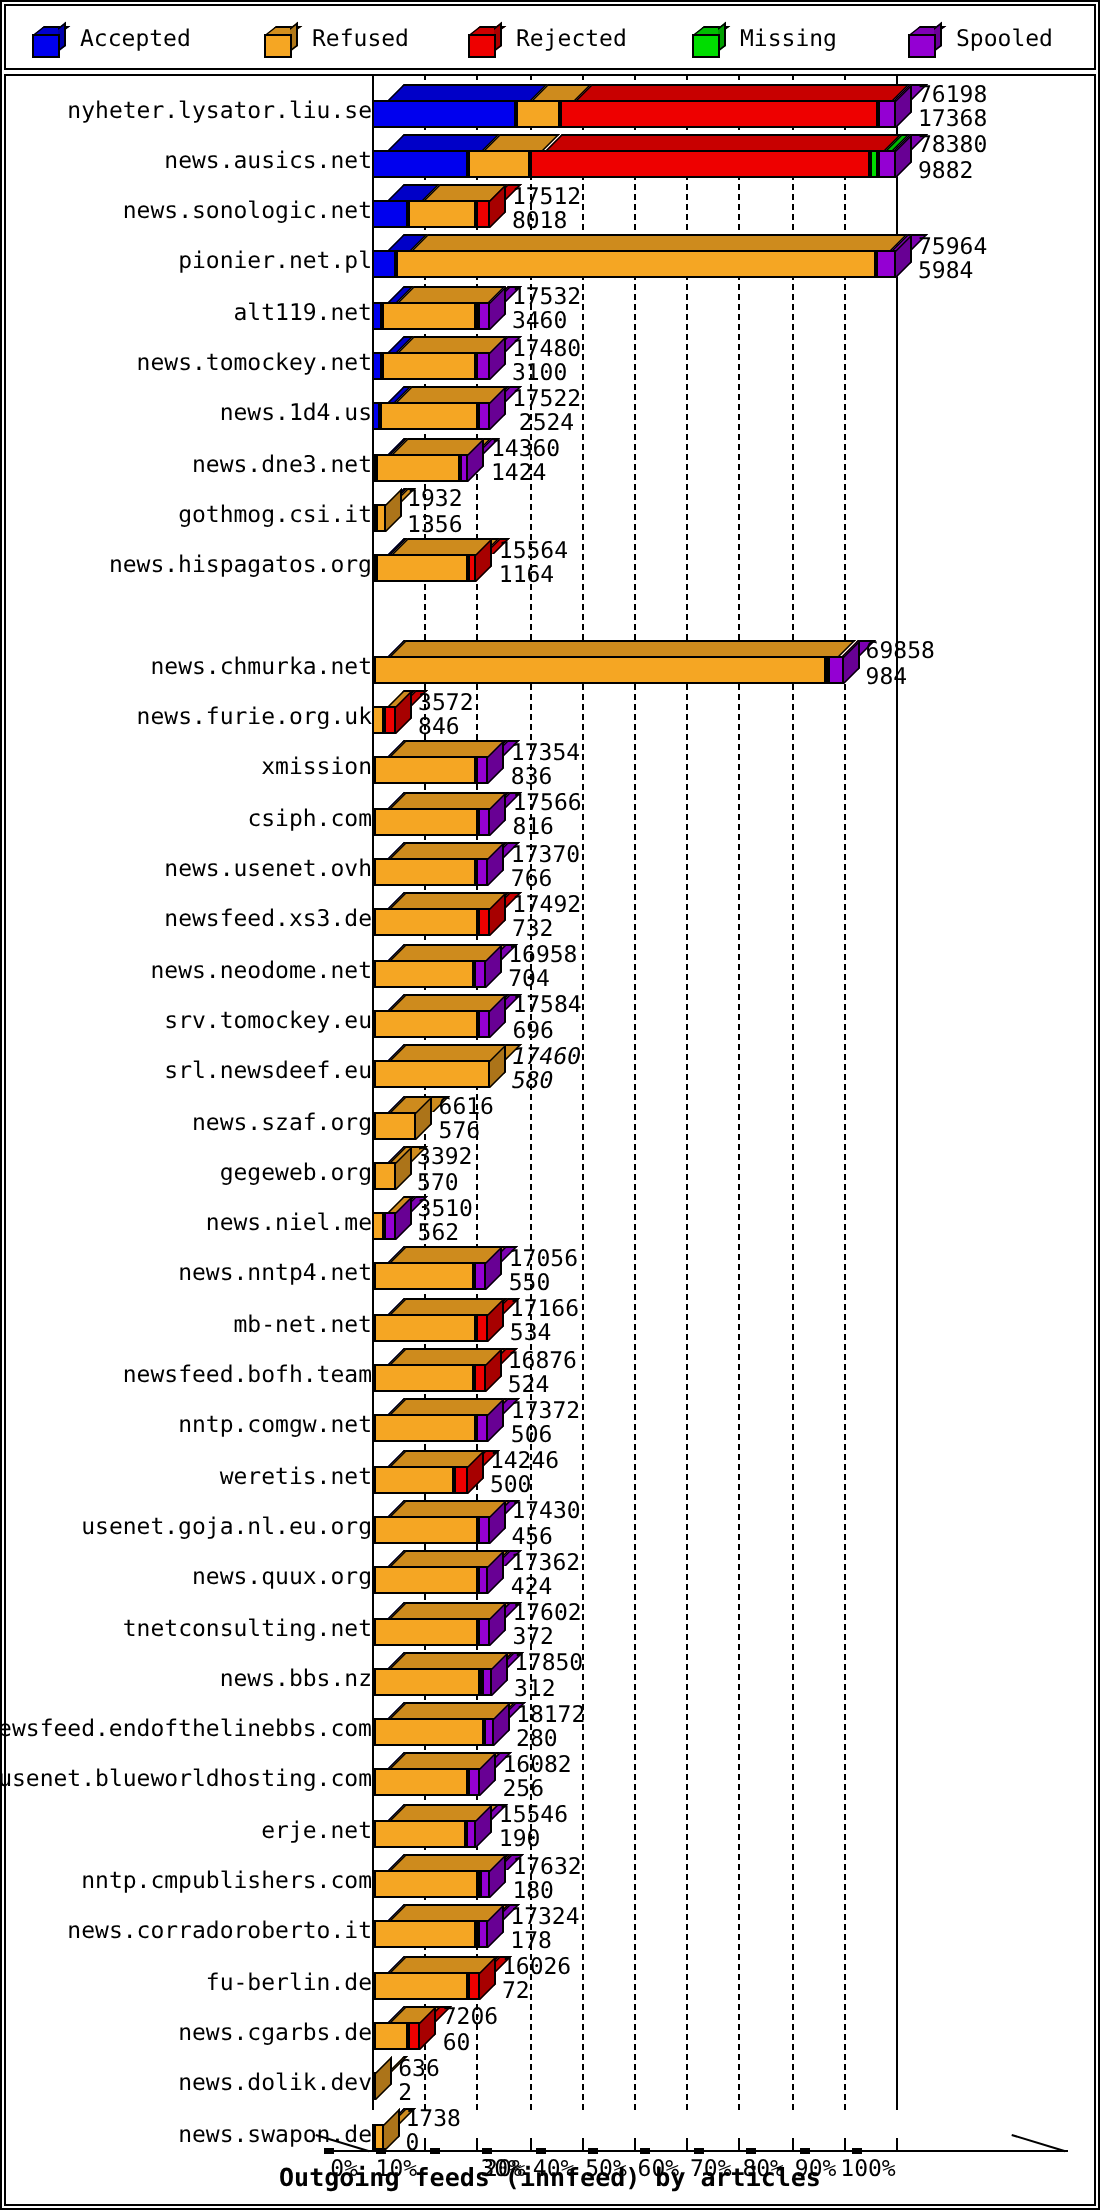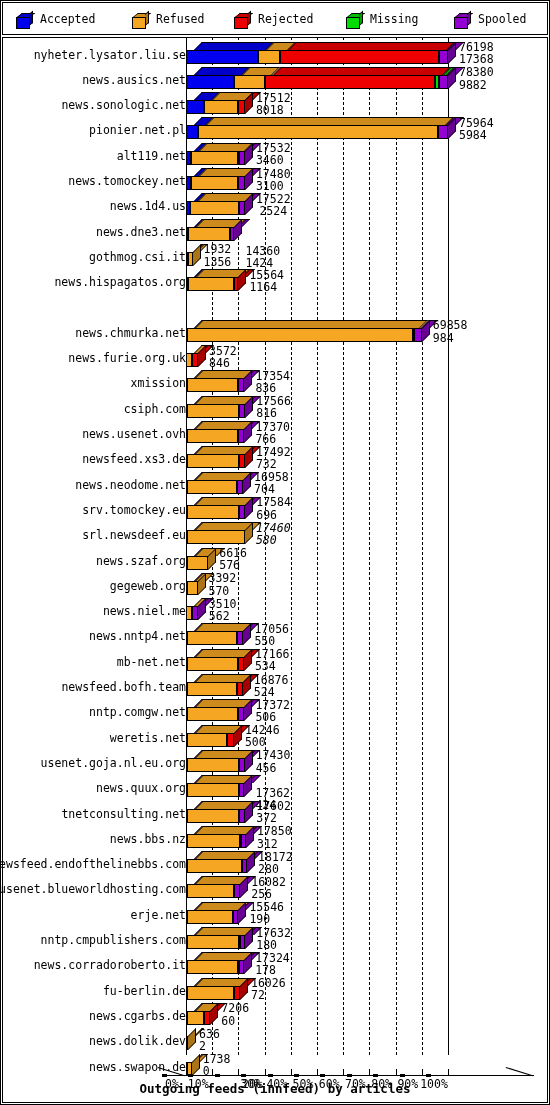--- a/index.html
+++ b/index.html
@@ -245,21 +245,21 @@
           <div class="row-label">news.dne3.net</div>
           <div class="bar3d" style="top: 0px;">
             <div class="seg-top" style="left: 8px; width: 2.096px; background: rgb(0, 0, 200);"></div>
             <div class="seg" style="left: 0px; width: 2.096px; background: rgb(0, 0, 238);"></div>
             <div class="seg-top" style="left: 10.096px; width: 41.92px; background: rgb(206, 139, 29);"></div>
             <div class="seg" style="left: 2.096px; width: 41.92px; background: rgb(245, 166, 35);"></div>
             <div class="seg-top" style="left: 52.016px; width: 4.454px; background: rgb(124, 0, 177);"></div>
             <div class="seg" style="left: 44.016px; width: 4.454px; background: rgb(148, 0, 211);"></div>
             <div class="cap" style="left: 48.47px; top: 8px; background: rgb(104, 0, 148);"></div>
           </div>
-          <div class="vals" style="left: 243.47px; top: -0.5px; margin-top: 27px;">
+          <div class="vals" style="left: 243.47px; top: -0.5px;">
             <span>14360</span>
             <span>1424</span>
           </div>
         </div>
         <div class="row" style="top: 206.9px;">
           <div class="row-label">gothmog.csi.it</div>
           <div class="bar3d" style="top: 0px;">
             <div class="seg-top" style="left: 8px; width: 2.096px; background: rgb(0, 0, 200);"></div>
             <div class="seg" style="left: 0px; width: 2.096px; background: rgb(0, 0, 238);"></div>
             <div class="seg-top" style="left: 10.096px; width: 4.454px; background: rgb(206, 139, 29);"></div>
@@ -571,21 +571,21 @@
           <div class="row-label">news.quux.org</div>
           <div class="bar3d" style="top: 0px;">
             <div class="seg-top" style="left: 8px; width: 2px; background: rgb(0, 0, 200);"></div>
             <div class="seg" style="left: 0px; width: 2px; background: rgb(0, 0, 238);"></div>
             <div class="seg-top" style="left: 8.524px; width: 52.138px; background: rgb(206, 139, 29);"></div>
             <div class="seg" style="left: 0.524px; width: 52.138px; background: rgb(245, 166, 35);"></div>
             <div class="seg-top" style="left: 60.662px; width: 5.764px; background: rgb(124, 0, 177);"></div>
             <div class="seg" style="left: 52.662px; width: 5.764px; background: rgb(148, 0, 211);"></div>
             <div class="cap" style="left: 58.426px; top: 8px; background: rgb(104, 0, 148);"></div>
           </div>
-          <div class="vals" style="left: 253.426px; top: -0.5px; margin-top: 12px;">
+          <div class="vals" style="left: 253.426px; top: -0.5px;">
             <span>17362</span>
             <span>424</span>
           </div>
         </div>
         <div class="row" style="top: 763.5px;">
           <div class="row-label">tnetconsulting.net</div>
           <div class="bar3d" style="top: 0px;">
             <div class="seg-top" style="left: 8px; width: 2px; background: rgb(0, 0, 200);"></div>
             <div class="seg" style="left: 0px; width: 2px; background: rgb(0, 0, 238);"></div>
             <div class="seg-top" style="left: 8.524px; width: 52.924px; background: rgb(206, 139, 29);"></div>

